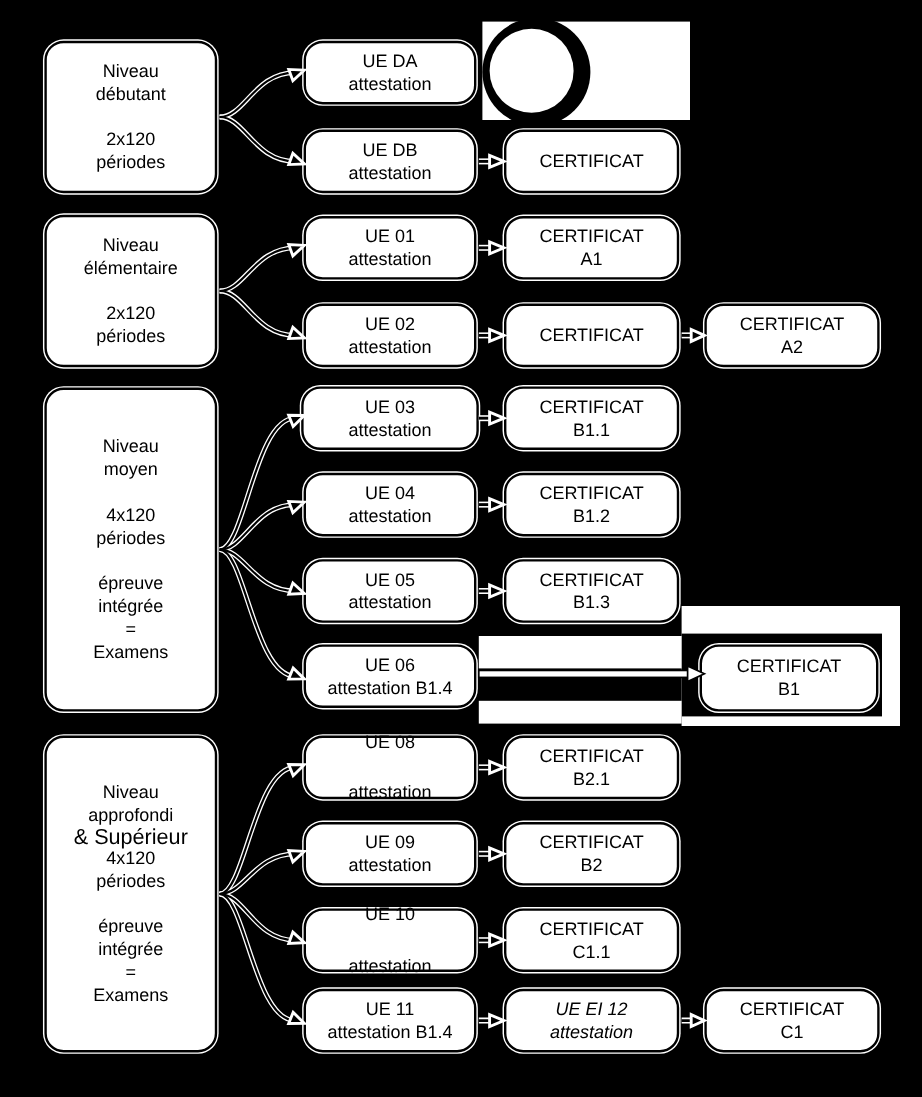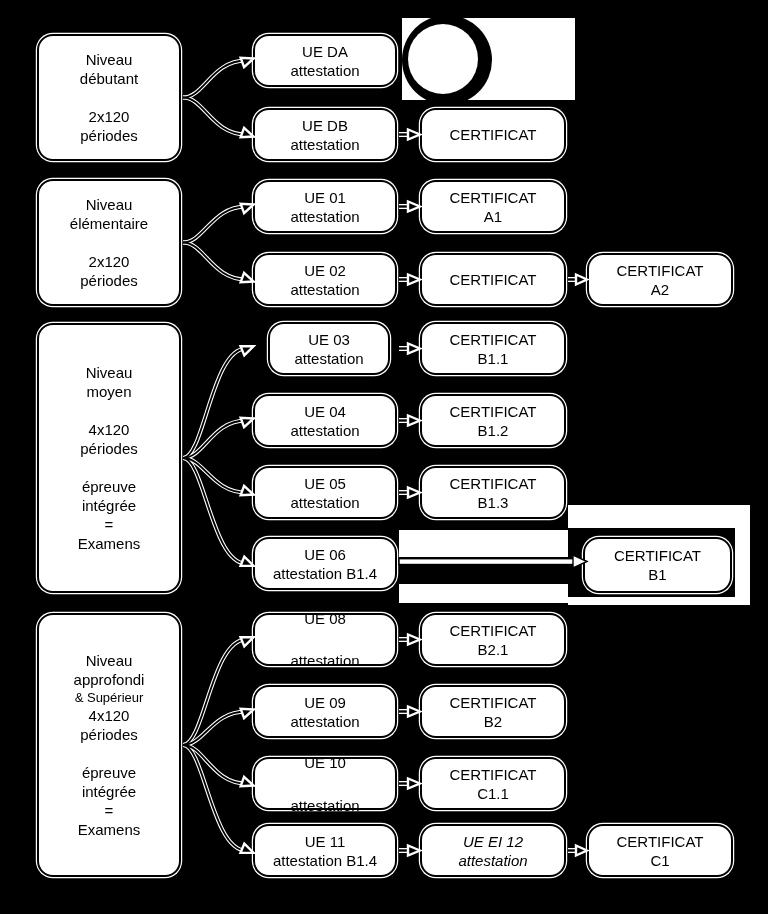--- a/index.html
+++ b/index.html
@@ -3,21 +3,21 @@
 <meta charset="utf-8">
 <style>
   html,body{margin:0;padding:0;background:#000;}
   #canvas{position:relative;width:768px;height:914px;background:#000;overflow:hidden;
           font-family:"Liberation Sans", sans-serif;color:#000;}
   .box{position:absolute;box-sizing:border-box;background:#fff;border:2.5px solid #000;
        border-radius:16px;box-shadow:0 0 0 1.2px #fff;display:flex;flex-direction:column;
        align-items:center;justify-content:center;text-align:center;}
   .box .ln{font-size:15px;line-height:19px;white-space:nowrap;}
   .lvl .ln{min-height:19px;}
-  .lvl .ln.small{font-size:13px;line-height:17px;min-height:17px;}
+  .lvl .ln.small{font-size:18px;line-height:17px;min-height:17px;}
   .annot{position:absolute;}
   .white{background:#fff;}
   .black{background:#000;}
   .round{border-radius:50%;}
   svg#connector-layer{position:absolute;left:0;top:0;pointer-events:none;}
 </style>
 </head>
 <body>
 
 <div id="canvas">
@@ -79,21 +79,21 @@
       <div class="ln">attestation</div>
   </div>
   <div class="box" style="left:253px;top:180px;width:144px;height:53px;">
     <div class="ln">UE 01</div>
       <div class="ln">attestation</div>
   </div>
   <div class="box" style="left:253px;top:253px;width:144px;height:53px;">
     <div class="ln">UE 02</div>
       <div class="ln">attestation</div>
   </div>
-  <div class="box" style="left:268px;top:322px;width:122px;height:53px;">
+  <div class="box" style="left:251px;top:322px;width:148px;height:53px;">
     <div class="ln">UE 03</div>
       <div class="ln">attestation</div>
   </div>
   <div class="box" style="left:253px;top:394px;width:144px;height:53px;">
     <div class="ln">UE 04</div>
       <div class="ln">attestation</div>
   </div>
   <div class="box" style="left:253px;top:466px;width:144px;height:53px;">
     <div class="ln">UE 05</div>
       <div class="ln">attestation</div>

